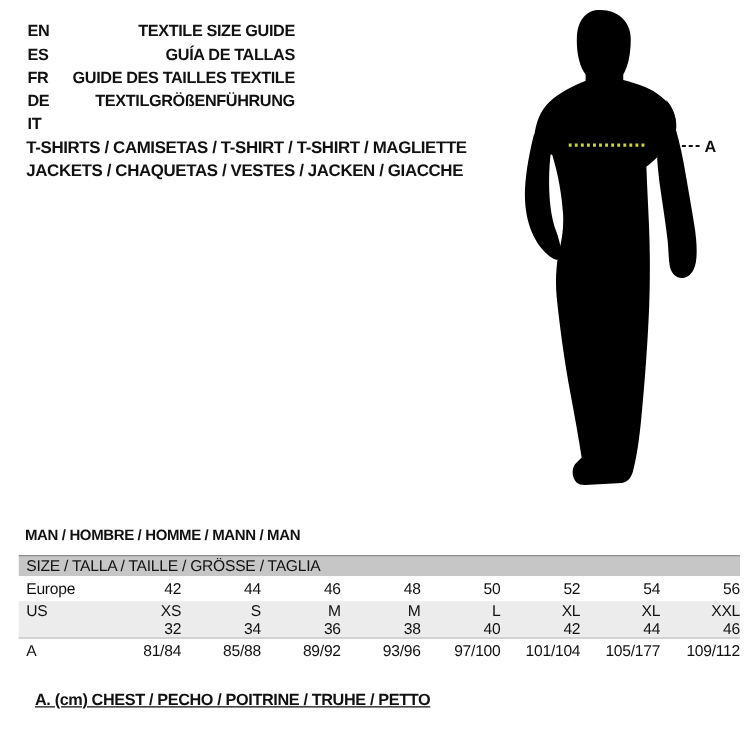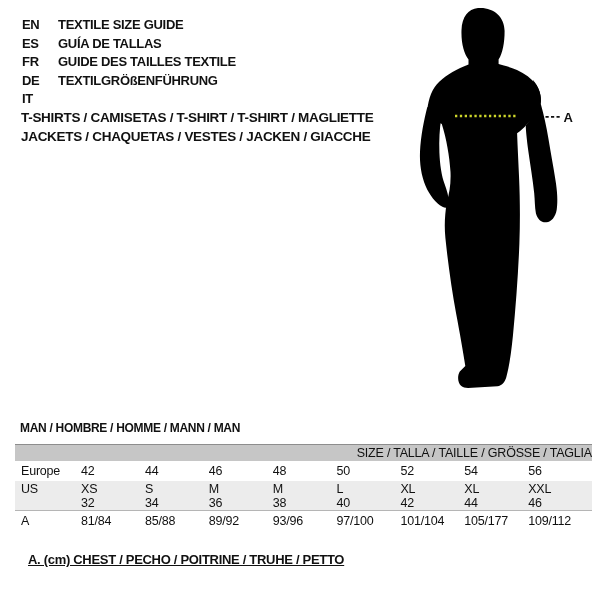--- a/index.html
+++ b/index.html
@@ -3,38 +3,38 @@
 <meta charset="utf-8">
 <style>
   html,body{margin:0;padding:0;background:#fff;}
   .canvas{
     position:relative;width:600px;height:600px;background:#ffffff;overflow:hidden;
     font-family:"Liberation Sans",sans-serif;color:#111;
   }
   
   .lang-list{position:absolute;left:22px;top:16px;font-weight:700;font-size:13px;
     letter-spacing:-0.3px;line-height:18.6px;}
-  .lang-row{display:flex;}
+  .lang-row{display:flex;justify-content:space-between;}
   .lang-code{width:36px;flex:0 0 36px;}
   
   .categories{position:absolute;left:21px;top:109px;font-weight:700;font-size:13.5px;
     letter-spacing:-0.3px;line-height:18.5px;white-space:nowrap;}
   
   .figure-svg{position:absolute;left:0;top:0;width:600px;height:600px;}
   
   .section-title{position:absolute;left:20px;top:421px;font-weight:700;font-size:12px;
     letter-spacing:-0.3px;white-space:nowrap;}
   
   .size-table{position:absolute;left:15px;top:444px;width:577px;
     font-size:12.5px;letter-spacing:-0.2px;}
   .thead{border-top:1.5px solid #8d8d8d;background:#c6c6c6;height:16px;line-height:16.5px;
-    padding-left:6px;text-align:right;}
+    padding-left:6px;}
   .trow{display:flex;align-items:center;}
   .row-label{flex:0 0 66px;width:66px;padding-left:6px;box-sizing:border-box;}
-  .cell{flex:1;text-align:left;}
+  .cell{flex:1;text-align:right;}
   .row-europe{height:20px;background:#ffffff;}
   .row-us{height:15px;background:#ececec;}
   .row-uk{height:14px;background:#ececec;border-bottom:1px solid #b5b5b5;}
   .row-a{height:19px;background:#ffffff;}
   
   .footnote{position:absolute;left:28px;top:552px;font-weight:700;font-size:13px;
     letter-spacing:-0.3px;white-space:nowrap;text-decoration:underline;}
 </style>
 </head>
 <body>

